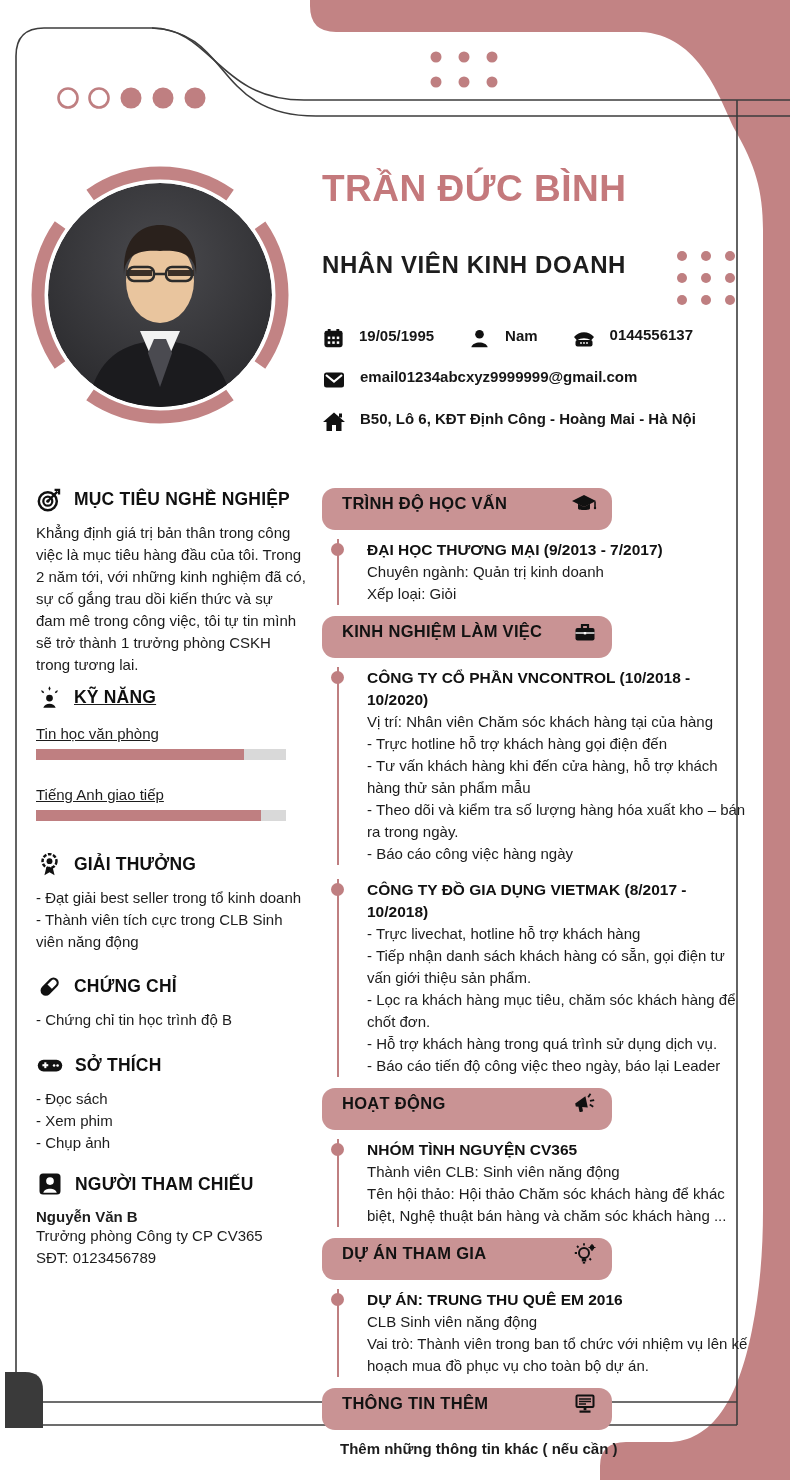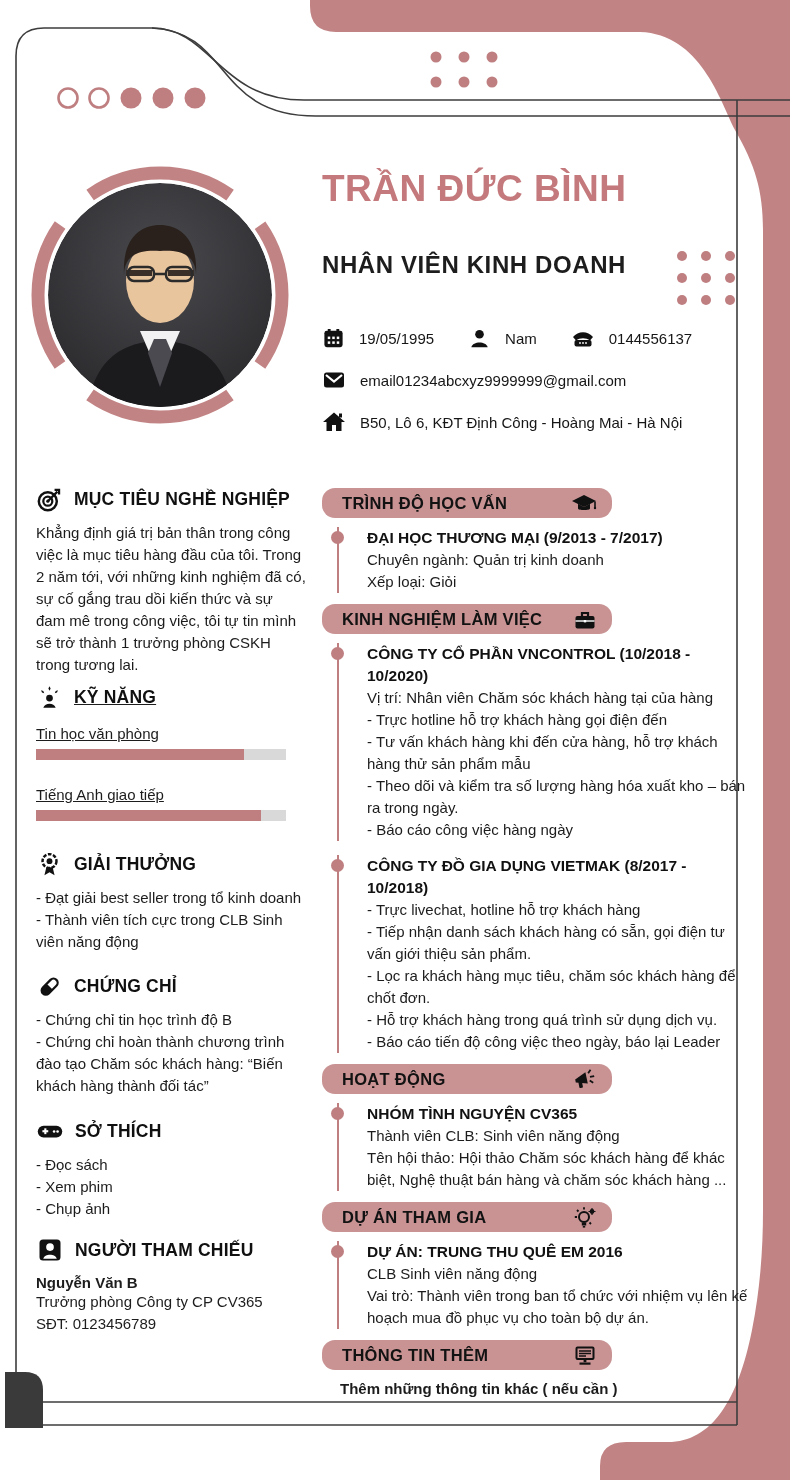--- a/index.html
+++ b/index.html
@@ -11,21 +11,21 @@
   body{font-family:"Liberation Sans",sans-serif;color:var(--ink);}
   #page{position:relative;width:790px;height:1480px;background:#fff;overflow:hidden;}
   #decor{position:absolute;left:0;top:0;z-index:0;}
   .content{position:absolute;z-index:1;}
 
   
   .name{position:absolute;left:322px;top:168px;font-size:37px;font-weight:700;color:var(--name);letter-spacing:.5px;}
   .job-title{position:absolute;left:322px;top:251px;font-size:24px;font-weight:600;color:var(--ink);letter-spacing:.6px;}
   .contact{position:absolute;left:322px;top:326px;width:440px;}
   .c-row{display:flex;align-items:center;margin-bottom:18px;}
-  .c-item{display:flex;align-items:center;margin-right:34px;}
+  .c-item{display:flex;align-items:flex-start;margin-right:34px;font-weight:bold;}
   .c-item svg{margin-right:14px;}
   .c-text{font-size:15px;color:#161616;}
 
   
   .avatar{position:absolute;left:28px;top:163px;width:264px;height:264px;}
 
   
   .left-col{position:absolute;left:36px;top:486px;width:270px;}
   .l-head{display:flex;align-items:center;gap:11px;font-size:17.5px;font-weight:700;color:#101010;letter-spacing:.2px;}
   .l-body{font-size:15px;line-height:22px;color:#1c1c1c;margin-top:9px;}
@@ -33,21 +33,21 @@
   .sec-certs{margin-top:20px;} .sec-hobby{margin-top:20px;} .sec-ref{margin-top:16px;}
   .skill{margin-top:14px;}
   .skill-label{font-size:15px;color:#1c1c1c;margin-bottom:7px;}
   .bar{width:250px;height:11px;background:var(--bar-track);}
   .bar-fill{height:100%;background:var(--bar-fill);}
   .ref-name{font-weight:700;font-size:15px;margin-top:10px;}
   .ref-line{font-size:15px;line-height:22px;}
 
   
   .right-col{position:absolute;left:322px;top:488px;width:426px;}
-  .pill{position:relative;width:290px;height:30px;background:var(--pill);border-radius:13px;
+  .pill{position:relative;width:290px;height:42px;background:var(--pill);border-radius:13px;
         font-size:16.5px;font-weight:700;color:#121212;line-height:31px;padding-left:20px;letter-spacing:.3px;}
   .pill svg{position:absolute;right:15px;top:4px;}
   .entry{position:relative;margin-left:15px;margin-top:9px;padding-left:28px;border-left:2px solid var(--bar-fill);}
   .entry::before{content:'';position:absolute;left:-8px;top:4px;width:13px;height:13px;border-radius:50%;background:var(--bar-fill);}
   .entry + .entry{margin-top:14px;}
   .e-title{font-size:15.5px;font-weight:700;line-height:22px;color:#111;}
   .e-line{font-size:15px;line-height:22px;color:#1c1c1c;}
   .sec{margin-bottom:11px;}
   .plain{margin:10px 0 0 18px;font-size:15px;color:#1c1c1c;font-weight:bold;}
 </style>
@@ -242,21 +242,20 @@
       <div class="l-head">
         <svg width="27" height="27" viewBox="0 0 24 24">
             <g transform="rotate(-45 12 12)">
               <rect x="3.5" y="8.5" width="17" height="7.4" rx="3.7" stroke="#111" stroke-width="2" fill="none"></rect>
               <path d="M12 8.5 H7.2 C5.2 8.5 3.5 10 3.5 12.2 C3.5 14.4 5.2 15.9 7.2 15.9 H12 Z" fill="#111"></path>
             </g>
           </svg>
         <span>CHỨNG CHỈ</span>
       </div>
       <div class="l-body">- Chứng chỉ tin học trình độ B</div>
-      <div class="l-body" style="margin-top:0;">- Chứng chỉ hoàn thành chương trình đào tạo Chăm sóc khách hàng: “Biến khách hàng thành đối tác”</div>
     </div>
 
     <div class="sec-hobby">
       <div class="l-head">
         <svg width="28" height="28" viewBox="0 0 24 24">
             <rect x="1.5" y="7.5" width="21" height="10" rx="5" fill="#111"></rect>
             <g fill="#fff">
               <rect x="5.5" y="11.3" width="5" height="1.8"></rect>
               <rect x="7.1" y="9.7" width="1.8" height="5"></rect>
               <circle cx="15.5" cy="12.5" r="1.1"></circle>

